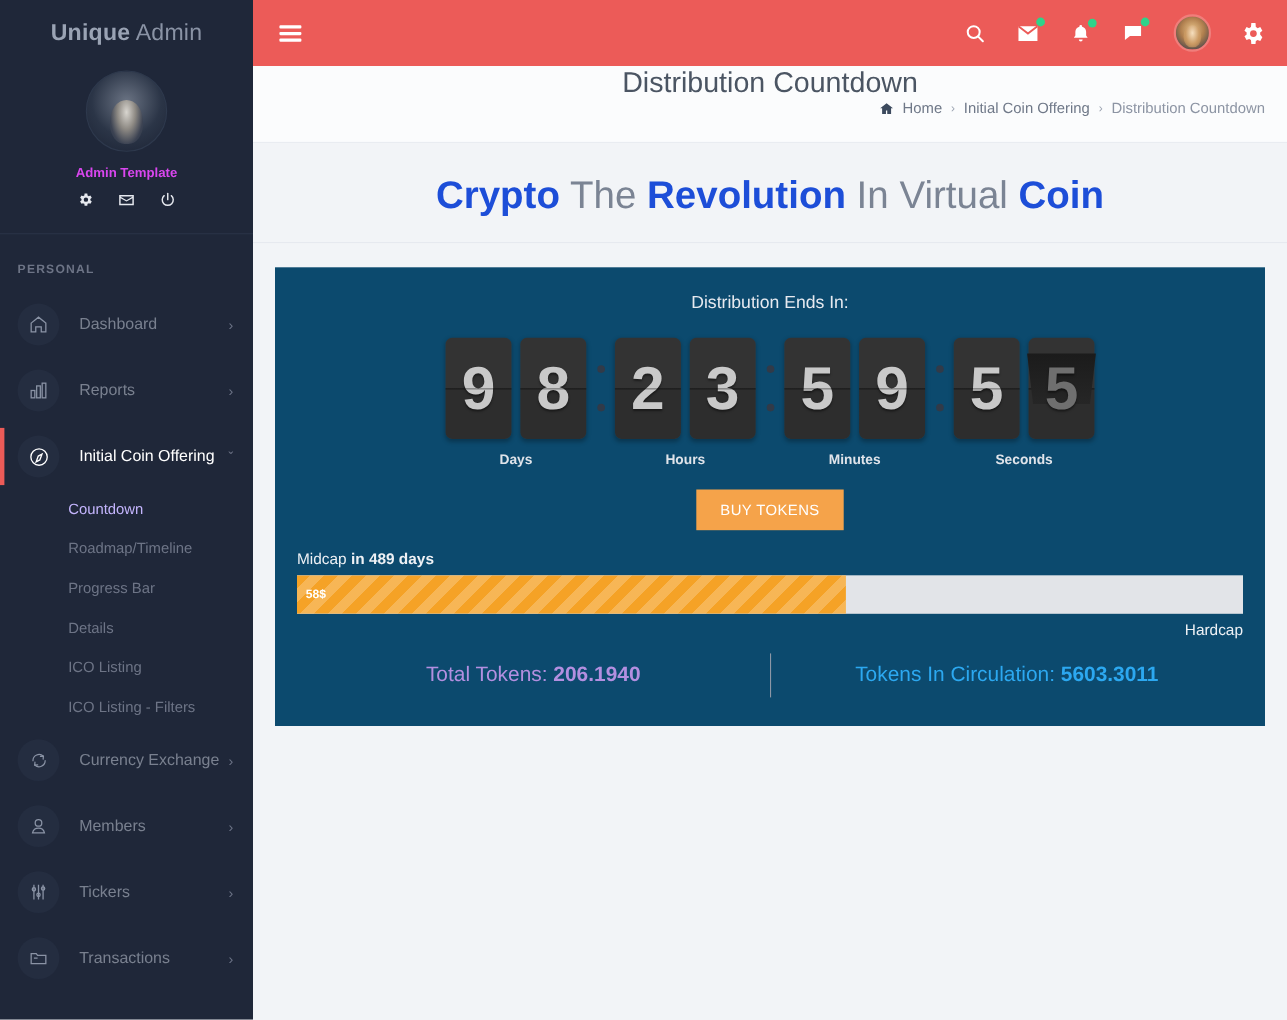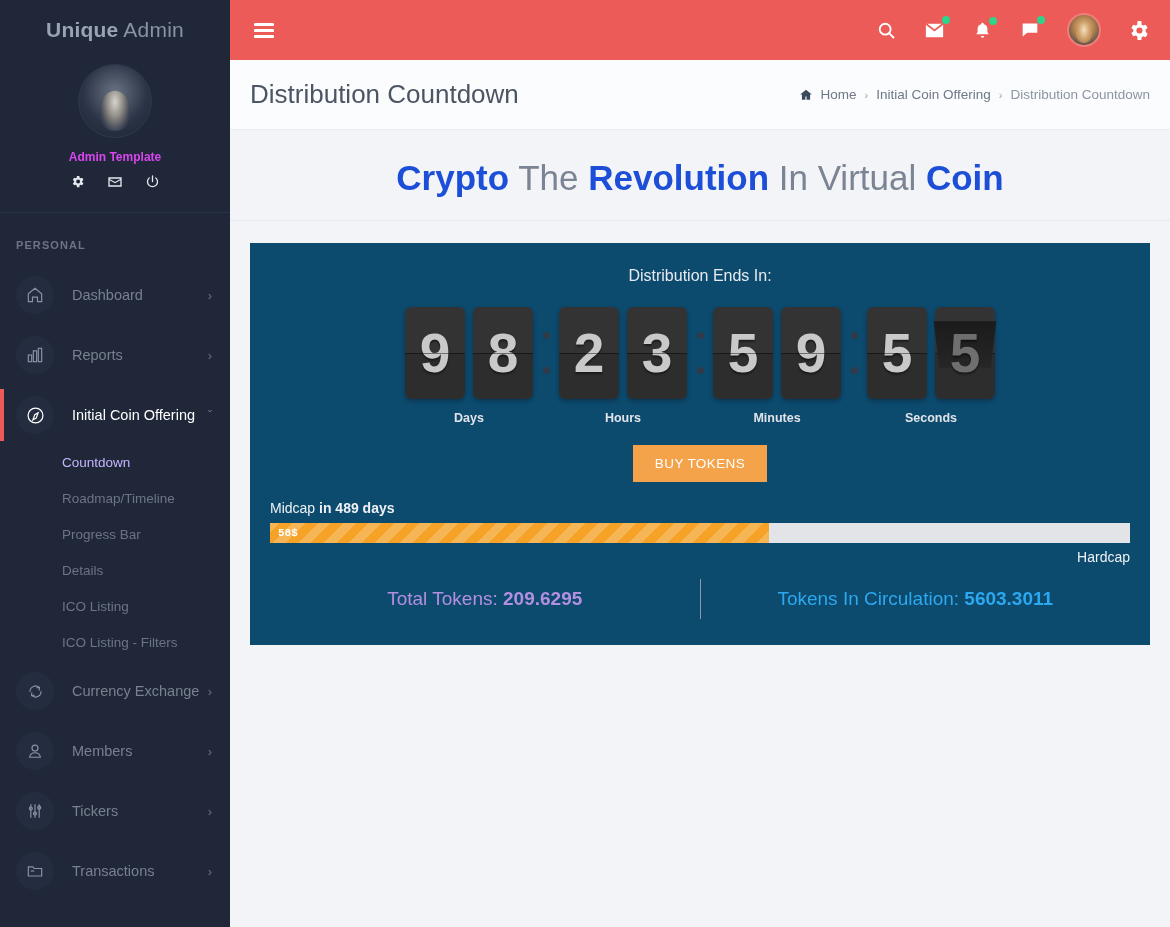--- a/index.html
+++ b/index.html
@@ -107,20 +107,21 @@
   .avatar-sm::after {
     content:""; position:absolute; left:50%; top:52%; transform:translate(-50%,-40%);
     width: 16px; height: 20px; border-radius: 50% 50% 45% 45%;
     background: radial-gradient(ellipse at 50% 35%, #f6dfbe 0%, #cb9a63 55%, rgba(36,48,74,0) 100%);
   }
 
   .pagehead {
     height: 70px; background: #fbfcfd;
     display: flex; align-items: center; padding: 0 20px;
     border-bottom: 1px solid #e9ecf1;
+    flex-direction: column;
   }
   .page-title { font-size: 26px; color: #4b5563; font-weight: normal; }
   .breadcrumb {
     margin-left: auto; display: flex; align-items: center; gap: 8px;
     font-size: 13.5px; color: #6f7888;
   }
   .breadcrumb .sep { color: #9aa2b0; font-size: 11px; }
   .breadcrumb .crumb { cursor: pointer; }
   .breadcrumb .crumb.current { color: #8c94a3; cursor: default; }
   .home-ic { color: #3c4a5e; line-height: 0; }
@@ -178,23 +179,22 @@
   .buy-btn {
     display: inline-block; background: #f5a councils; background: #f4a košice;
     background: #f5a34a; color: #fff; border: none;
     padding: 11px 22px; font-size: 13.5px; letter-spacing: .4px;
     cursor: pointer; font-family: inherit;
   }
 
   .cap-label { margin-top: 18px; font-size: 14px; color: #eef1f5; }
   .cap-label b { font-weight: bold; }
   .bar-outer {
-    margin-top: 7px; height: 20px; background: #e2e4e8; overflow: hidden;
+    margin-top: 7px; height: 35px; background: #e2e4e8; overflow: hidden;
     position: relative;
-    font-family: Liberation Mono, monospace;
   }
   .bar-fill {
     height: 100%;
     background-color: #f5a226;
     background-image: repeating-linear-gradient(-45deg,
       rgba(255,255,255,.22) 0 9px, rgba(255,255,255,0) 9px 18px);
     display: flex; align-items: center;
   }
   .bar-fill .bar-text {
     color: #ffffff; font-size: 11px; font-weight: bold; padding-left: 8px;
@@ -477,19 +477,19 @@
       <div class="cap-label"><span>Midcap</span> <b>in 489 days</b></div>
 
       <div class="bar-outer">
         <div class="bar-fill" id="barFill" style="width: 58%; background-color: rgb(245, 162, 38);">
           <span class="bar-text">58$</span>
         </div>
       </div>
       <div class="hardcap">Hardcap</div>
 
       <div class="stats">
-        <div class="stat" id="stat0" style="color: rgb(179, 143, 224);"><span>Total Tokens: </span><b>209.6295</b></div>
+        <div class="stat" id="stat0" style="color: rgb(179, 143, 224);"><span>Total Tokens: </span><b>206.1940</b></div>
         <div class="stat" id="stat1" style="color: rgb(44, 168, 240);"><span>Tokens In Circulation: </span><b>5603.3011</b></div>
       </div>
     </div>
 
   </section>
 </div>
 
 </body></html>

